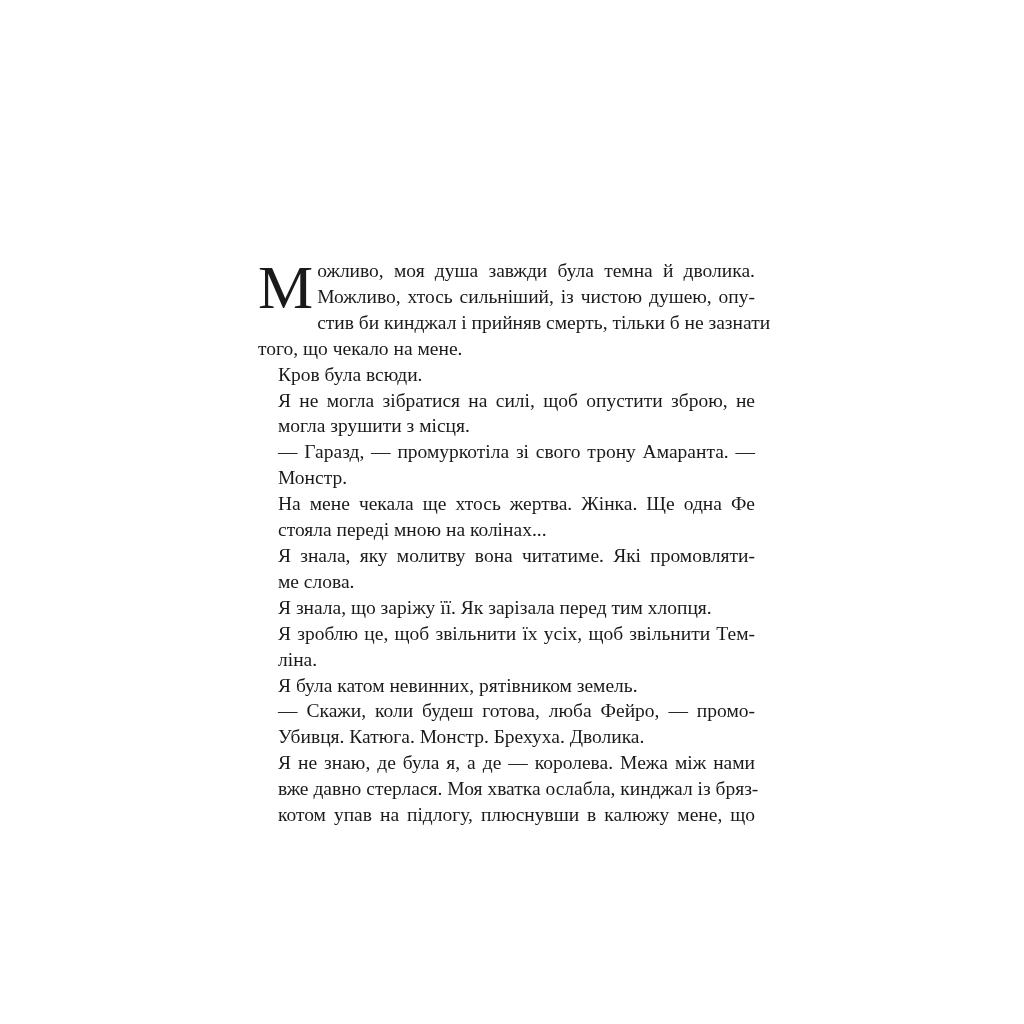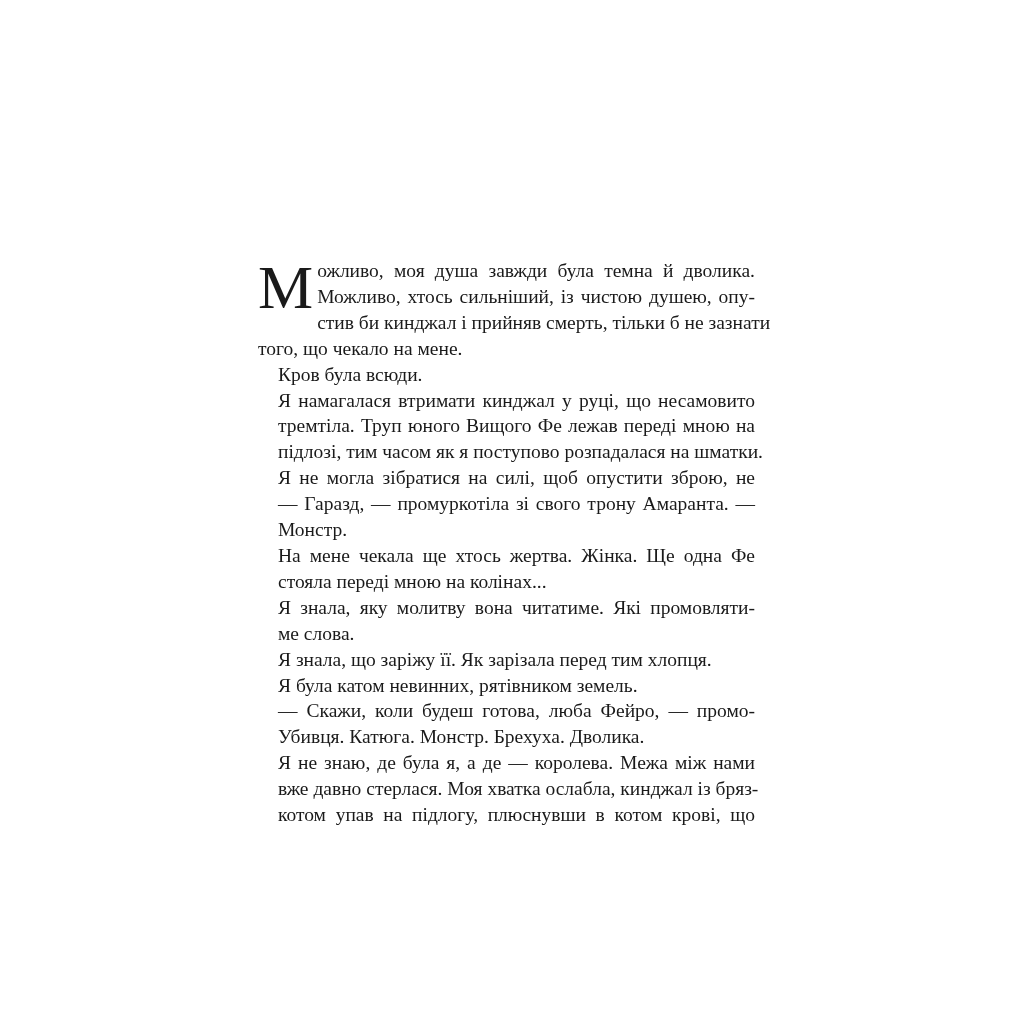--- a/index.html
+++ b/index.html
@@ -59,49 +59,49 @@
       <span class="dropcap">М</span>
       <span class="line">ожливо, моя душа завжди була темна й дволика.</span>
       <span class="line">Можливо, хтось сильніший, із чистою душею, опу-</span>
       <span class="line">стив би кинджал і прийняв смерть, тільки б не зазнати</span>
       <span class="line last">того, що чекало на мене.</span>
     </p>
     <p class="para">
       <span class="line last">Кров була всюди.</span>
     </p>
     <p class="para">
-      <span class="line">Я намагалася втримати кинджал у руці, що несамовито</span>
-      <span class="line">тремтіла. Труп юного Вищого Фе лежав переді мною на</span>
-      <span class="line last">підлозі, тим часом як я поступово розпадалася на шматки.</span>
-    </p>
-    <p class="para">
       <span class="line">Я не могла зібратися на силі, щоб опустити зброю, не</span>
+      <span class="line last">могла зрушити з місця.</span>
     </p>
     <p class="para">
       <span class="line">— Гаразд, — промуркотіла зі свого трону Амаранта. —</span>
       <span class="line last">Монстр.</span>
     </p>
     <p class="para">
       <span class="line">На мене чекала ще хтось жертва. Жінка. Ще одна Фе</span>
       <span class="line last">стояла переді мною на колінах...</span>
     </p>
     <p class="para">
       <span class="line">Я знала, яку молитву вона читатиме. Які промовляти-</span>
       <span class="line last">ме слова.</span>
     </p>
     <p class="para">
       <span class="line last">Я знала, що заріжу її. Як зарізала перед тим хлопця.</span>
     </p>
     <p class="para">
+      <span class="line">Я зроблю це, щоб звільнити їх усіх, щоб звільнити Тем-</span>
+      <span class="line last">ліна.</span>
+    </p>
+    <p class="para">
       <span class="line last">Я була катом невинних, рятівником земель.</span>
     </p>
     <p class="para">
       <span class="line">— Скажи, коли будеш готова, люба Фейро, — промо-</span>
     </p>
     <p class="para">
       <span class="line last">Убивця. Катюга. Монстр. Брехуха. Дволика.</span>
     </p>
     <p class="para">
       <span class="line">Я не знаю, де була я, а де — королева. Межа між нами</span>
       <span class="line">вже давно стерлася. Моя хватка ослабла, кинджал із бряз-</span>
-      <span class="line">котом упав на підлогу, плюснувши в котом крові, що</span>
+      <span class="line">котом упав на підлогу, плюснувши в калюжу мене, що</span>
     </p>
   </div>
 
 </body></html>

